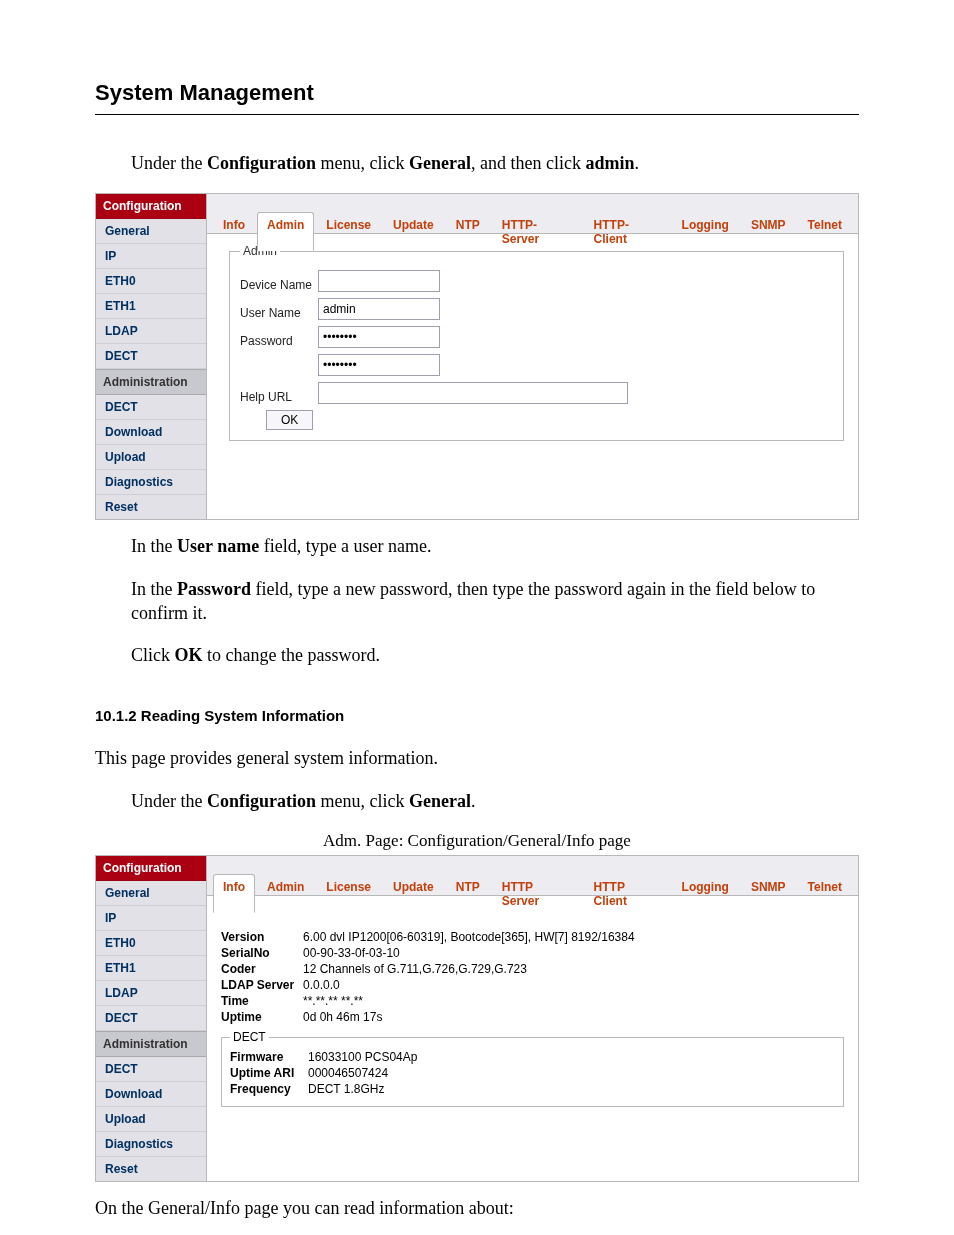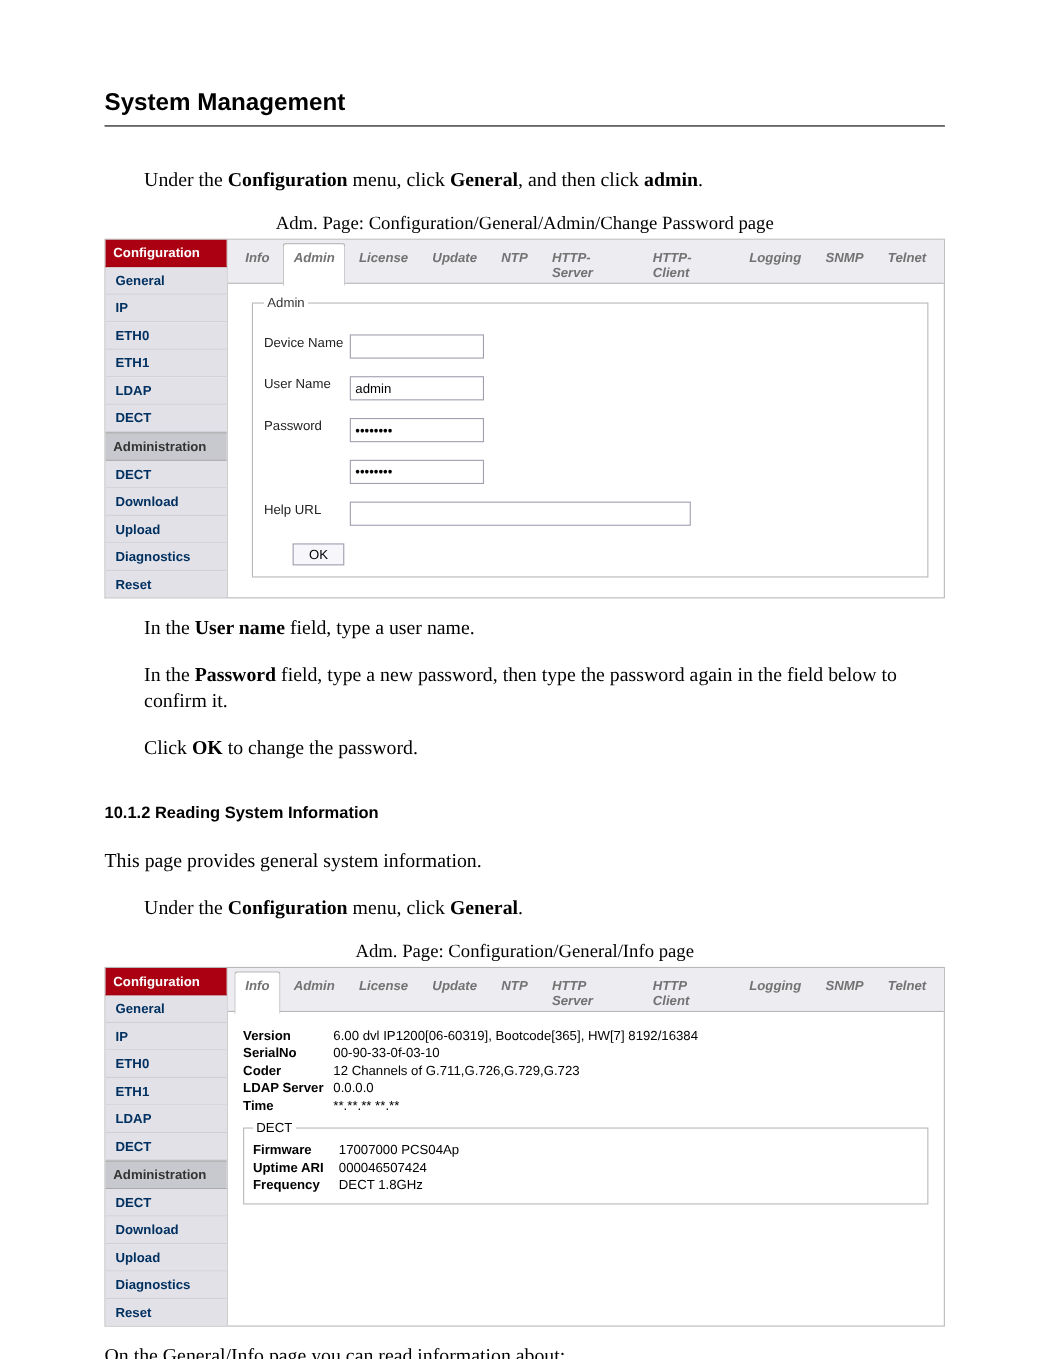--- a/index.html
+++ b/index.html
@@ -91,28 +91,27 @@
   }
   .tab-bar {
     display: flex;
     background: #ececf1;
     border-bottom: 1px solid #b8b8b8;
     padding: 0 6px;
     gap: 2px;
   }
   .tab {
     padding: 5px 9px;
-    color: #737373;
+    color: #c2410c;
     font-weight: bold;
     cursor: pointer;
     border: 1px solid transparent;
     border-bottom: none;
     position: relative;
-    top: 3px;
-    font-style: italic;
+    top: 18px;
   }
   .tab.active {
     background: #fff;
     border: 1px solid #b8b8b8;
     border-bottom: 1px solid #fff;
     border-radius: 3px 3px 0 0;
   }
   .form-area {
     padding: 10px 14px 14px 22px;
   }
@@ -121,22 +120,22 @@
     padding: 6px 10px 10px 10px;
     margin: 0;
   }
   fieldset.admin-fs legend {
     font-size: 12px;
     color: #333;
     padding: 0 3px;
   }
   .form-row {
     display: flex;
-    align-items: flex-start;
-    margin: 16px 0;
+    align-items: flex-end;
+    margin: 6px 0;
   }
   .form-label {
     width: 78px;
     color: #222;
   }
   .form-input {
     border: 1px solid #9f9faf;
     height: 18px;
     padding: 1px 4px;
     font-family: Arial, Helvetica, sans-serif;
@@ -153,20 +152,21 @@
     background: #f7f7fb;
     padding: 2px 14px;
     font-family: Arial, Helvetica, sans-serif;
     font-size: 12px;
     cursor: pointer;
   }
 
   .info-area {
     padding: 12px 14px;
     font-size: 12px;
+    margin-top: 20px;
   }
   .info-row {
     display: flex;
     margin: 2px 0;
   }
   .info-label {
     width: 82px;
     font-weight: bold;
   }
   fieldset.dect-fs {
@@ -190,21 +190,20 @@
 </head>
 <body>
 
 <div class="page">
   <div class="header-title">System Management</div>
 
   <p class="body-text">
     <span>Under the </span><b>Configuration</b><span> menu, click </span><b>General</b><span>, and then click </span><b>admin</b><span>.</span>
   </p>
 
-  <div class="caption">Adm. Page: Configuration/General/Admin/Change Password page</div>
 
   <div class="admin-shot">
     <div class="sidebar">
       <div class="side-head">Configuration</div>
       <div class="side-item">General</div>
       <div class="side-item">IP</div>
       <div class="side-item">ETH0</div>
       <div class="side-item">ETH1</div>
       <div class="side-item">LDAP</div>
       <div class="side-item">DECT</div>
@@ -322,25 +321,29 @@
             <div>12 Channels of G.711,G.726,G.729,G.723</div>
           </div>
         <div class="info-row">
             <div class="info-label">LDAP Server</div>
             <div>0.0.0.0</div>
           </div>
         <div class="info-row">
             <div class="info-label">Time</div>
             <div>**.**.** **.**</div>
           </div>
+        <div class="info-row">
+            <div class="info-label">Uptime</div>
+            <div>0d  0h 46m 17s</div>
+          </div>
         <fieldset class="dect-fs">
           <legend>DECT</legend>
           <div class="dect-row">
               <div class="dect-label">Firmware</div>
-              <div>17007000 PCS04Ap</div>
+              <div>16033100 PCS04Ap</div>
             </div>
           <div class="dect-row">
               <div class="dect-label">Uptime ARI</div>
               <div>000046507424</div>
             </div>
           <div class="dect-row">
               <div class="dect-label">Frequency</div>
               <div>DECT 1.8GHz</div>
             </div>
         </fieldset>

